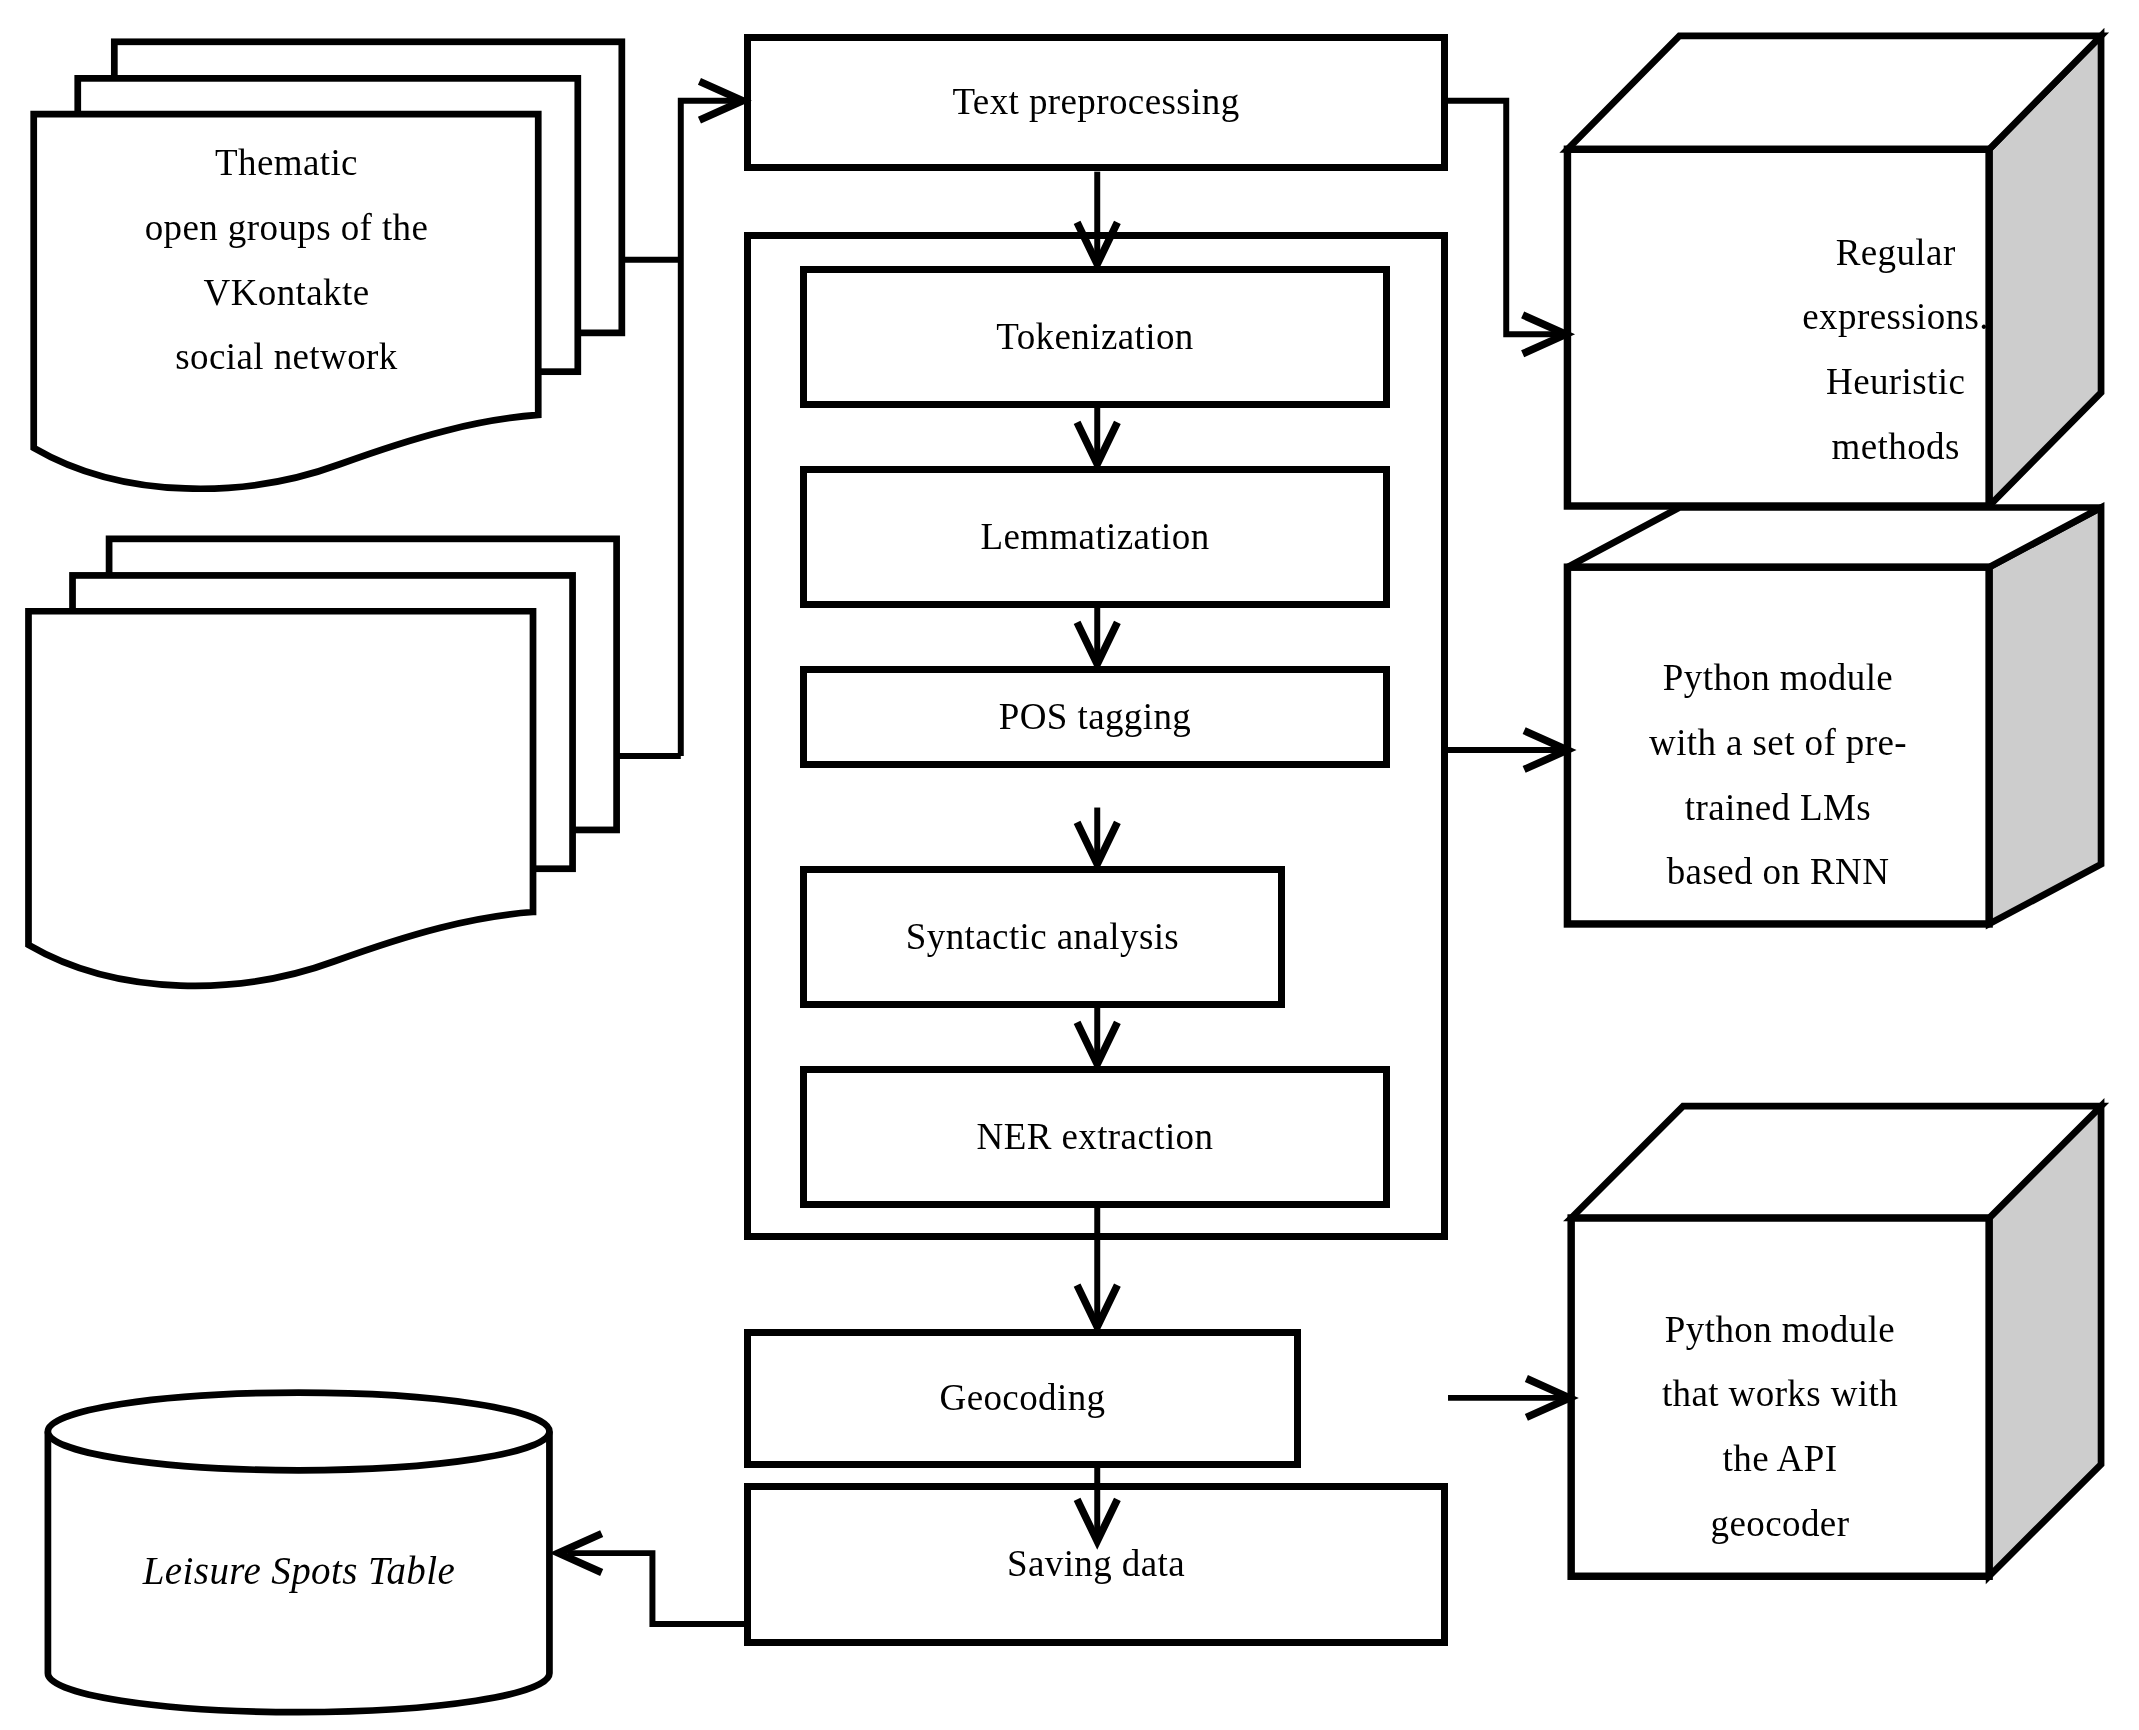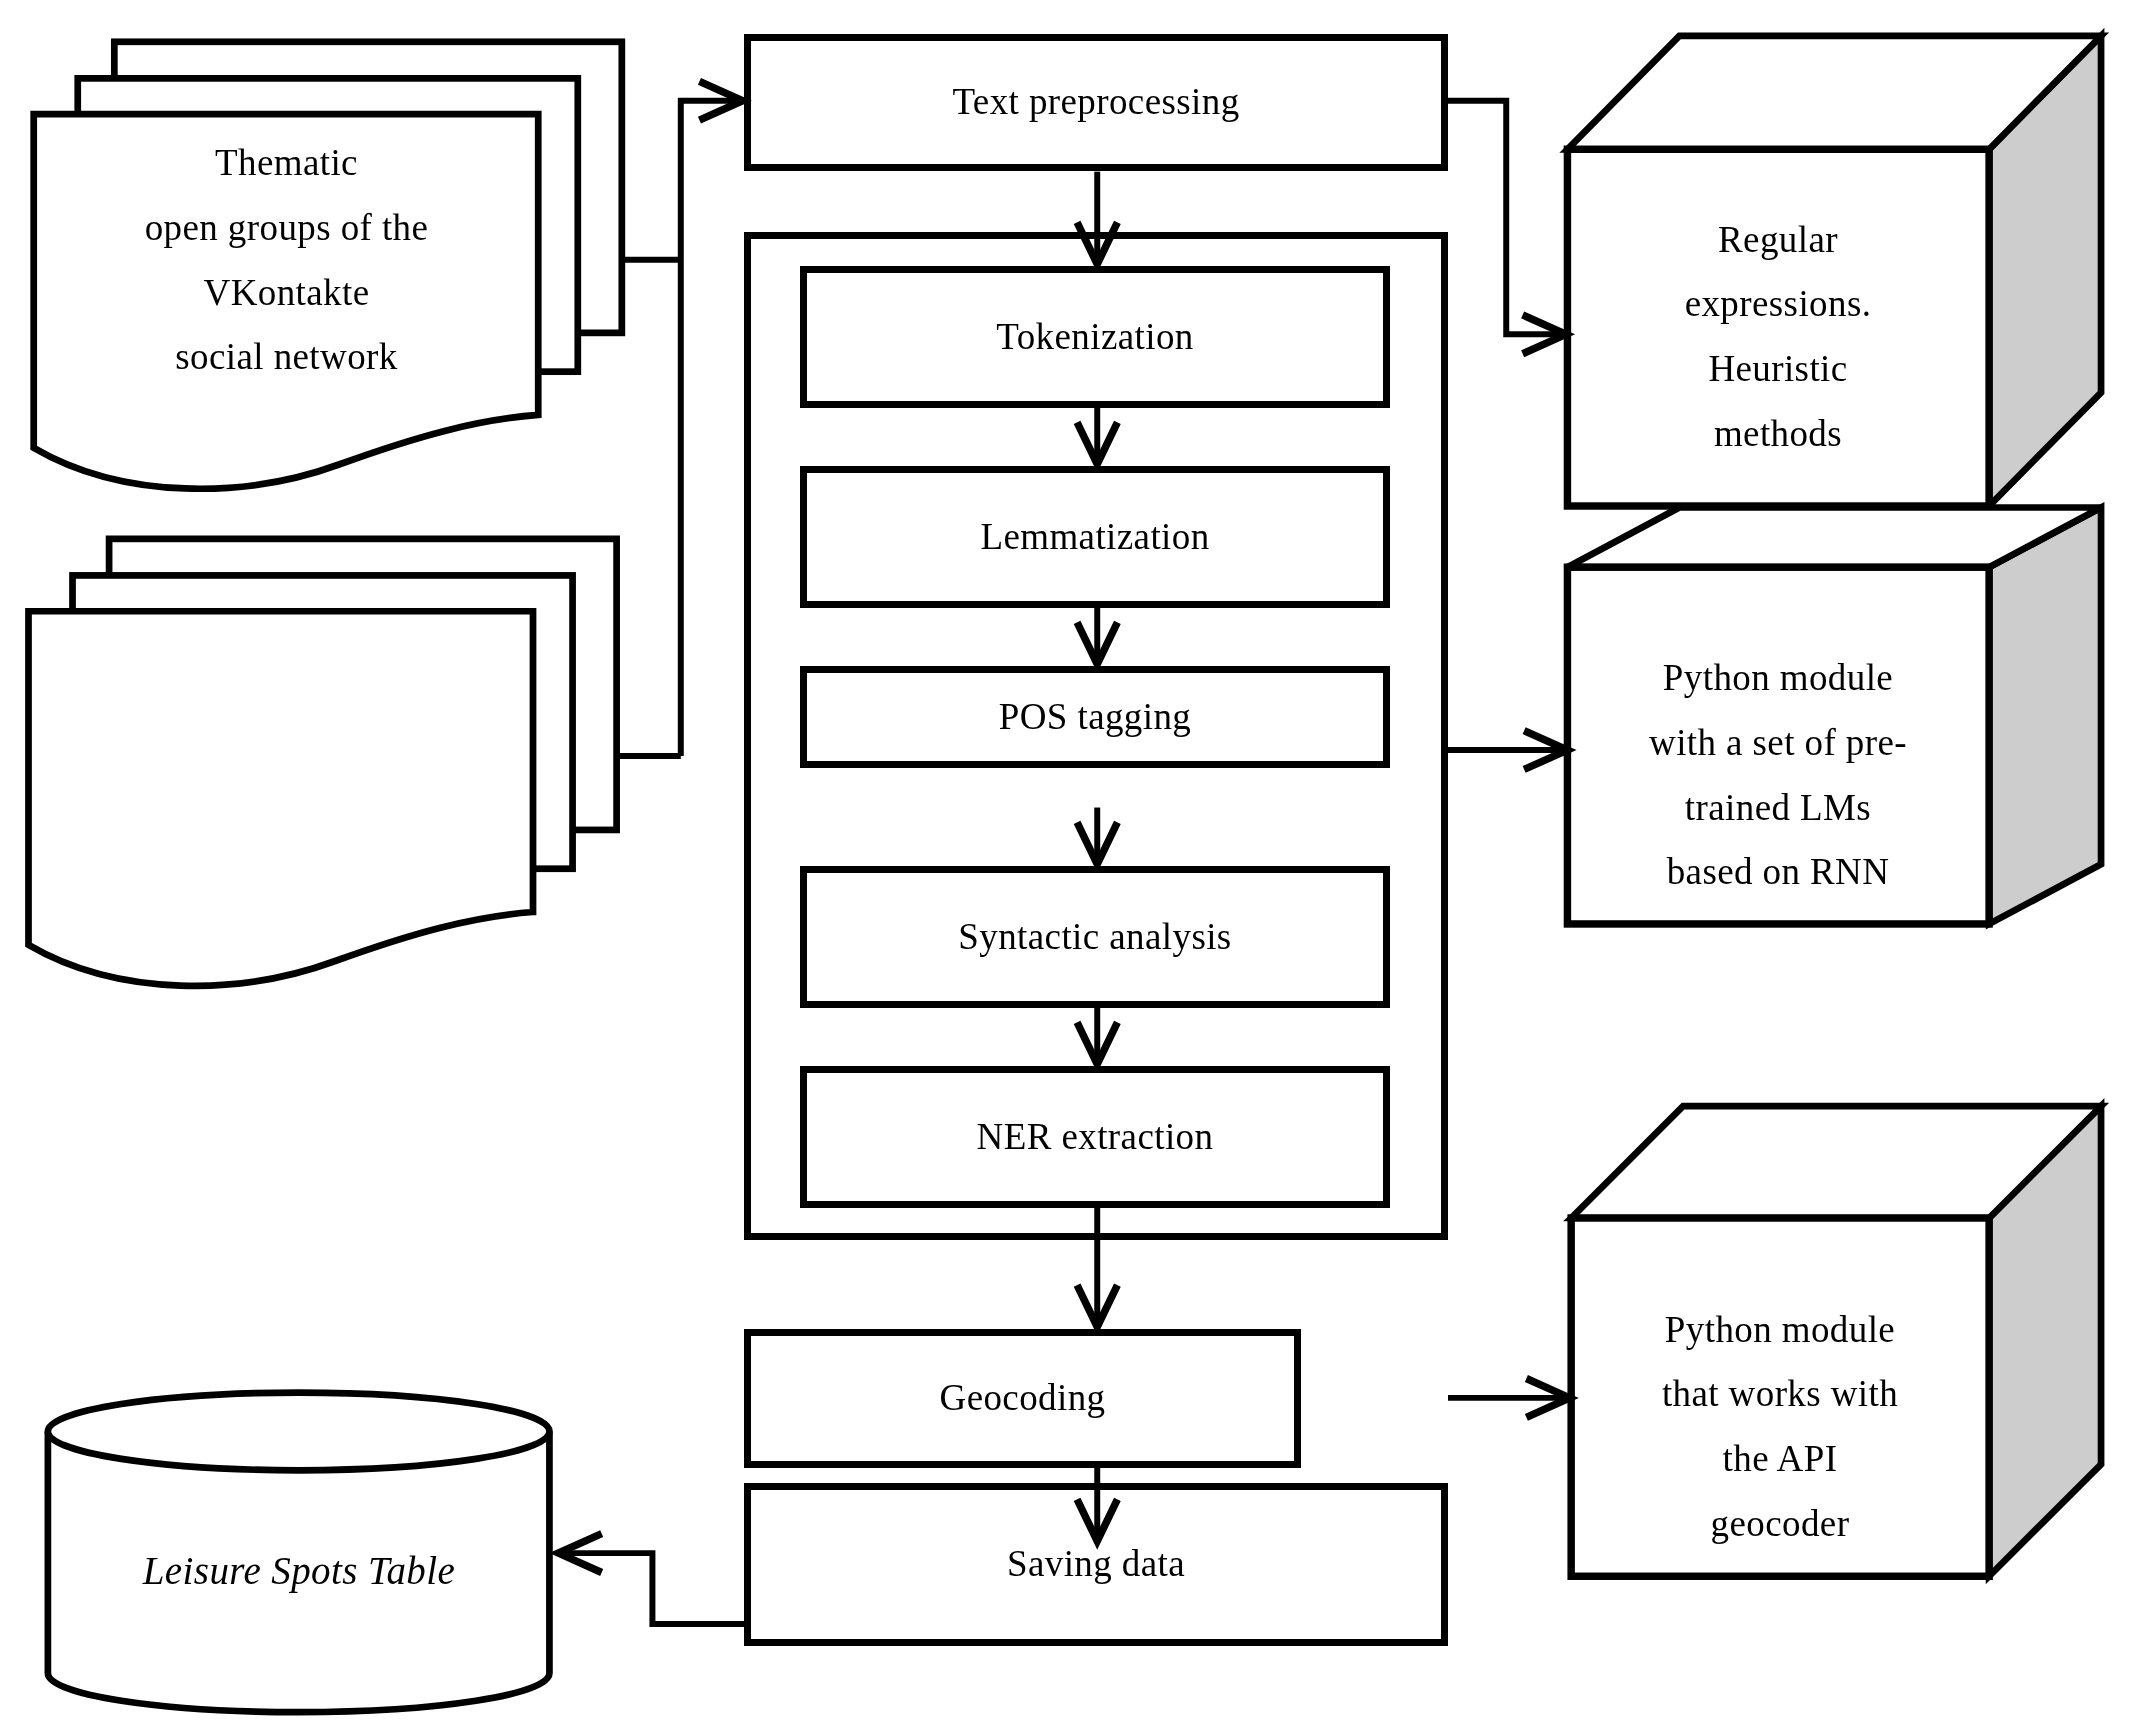--- a/index.html
+++ b/index.html
@@ -140,21 +140,21 @@
   </div>
 
   <div class="box inner" style="left:800px; top:266px; width:590px; height:142px;">
     <span class="lbl">Tokenization</span>
   </div>
 
   <div class="box inner" style="left:800px; top:666px; width:590px; height:102px;">
     <span class="lbl">POS tagging</span>
   </div>
 
-  <div class="box inner" style="left:800px; top:866px; width:590px; height:142px;align-items:center;">
+  <div class="box inner" style="left:800px; top:866px; width:485px; height:142px;align-items:center;">
     <span class="lbl">Syntactic analysis</span>
   </div>
 
   <div class="box inner" style="left:800px; top:1066px; width:590px; height:142px;">
     <span class="lbl">NER extraction</span>
   </div>
 
   <div class="box" style="left:744px; top:1329px; width:557px; height:139px;">
     <span class="lbl">Geocoding</span>
   </div>
@@ -164,21 +164,21 @@
   </div>
 
   <div class="float-label" style="left:34px; top:104px; width:505px; height:313px;">
     <span class="lbl">Thematic
 open groups of the
 VKontakte
 social network</span>
   </div>
 
 
-  <div class="float-label" style="left:1567px; top:136px; width:422px; height:357px; padding-top:45px;">
+  <div class="float-label" style="left:1567px; top:149px; width:422px; height:357px; padding-top:45px;justify-content:flex-end;">
     <span class="lbl">Regular
 expressions.
 Heuristic
 methods</span>
   </div>
 
   <div class="float-label" style="left:1567px; top:567px; width:422px; height:357px; padding-top:60px;">
     <span class="lbl">Python module
 with a set of pre-
 trained LMs

